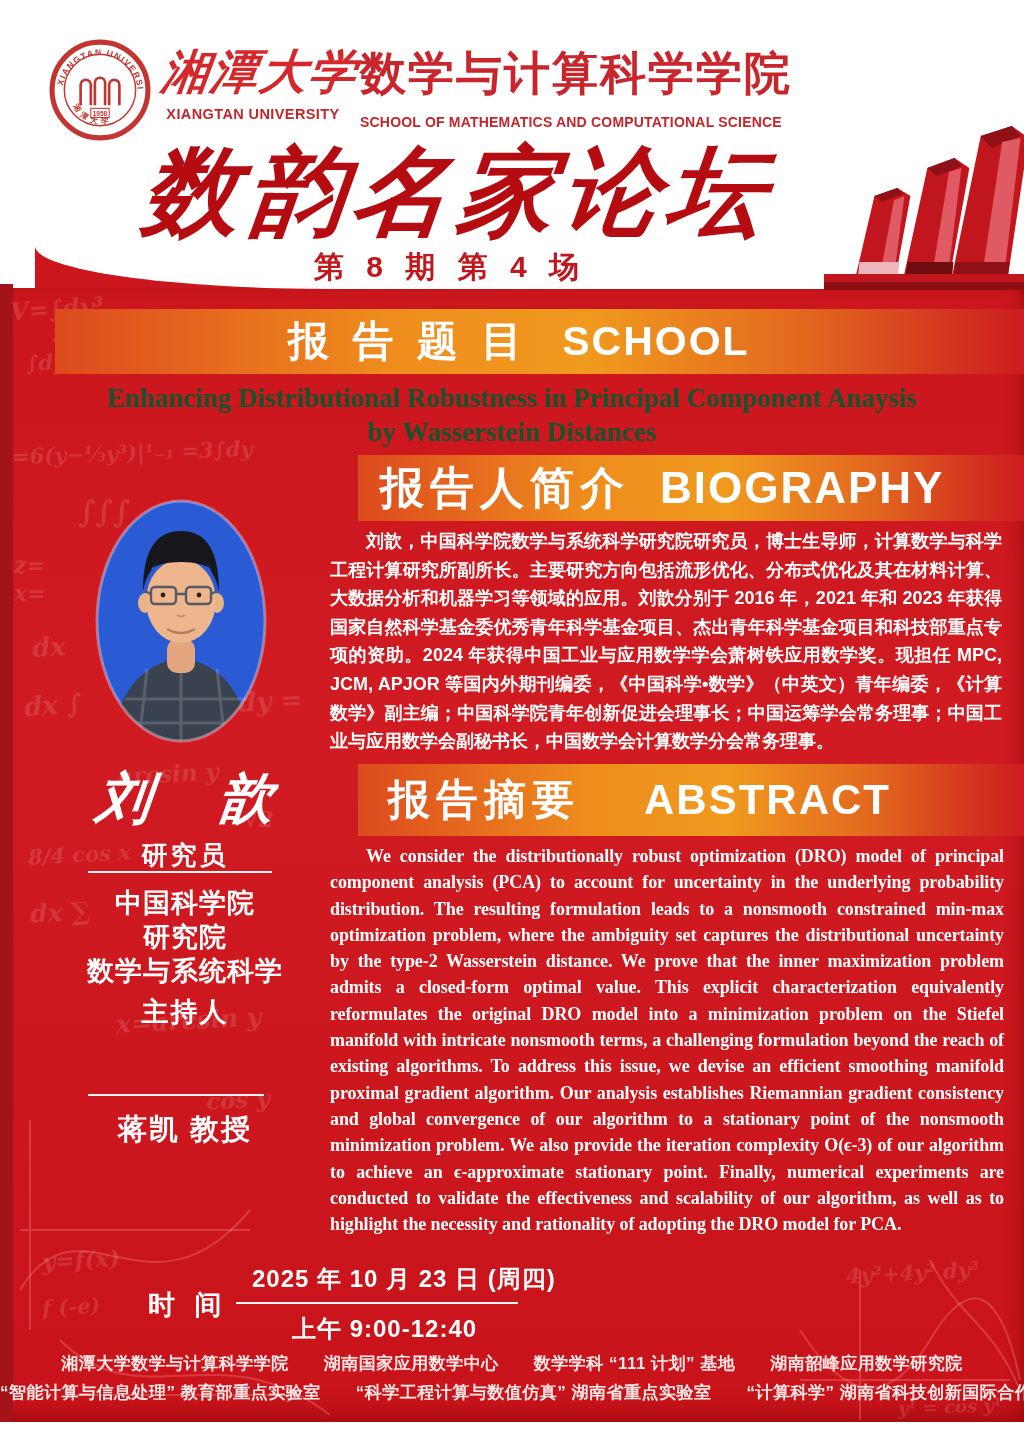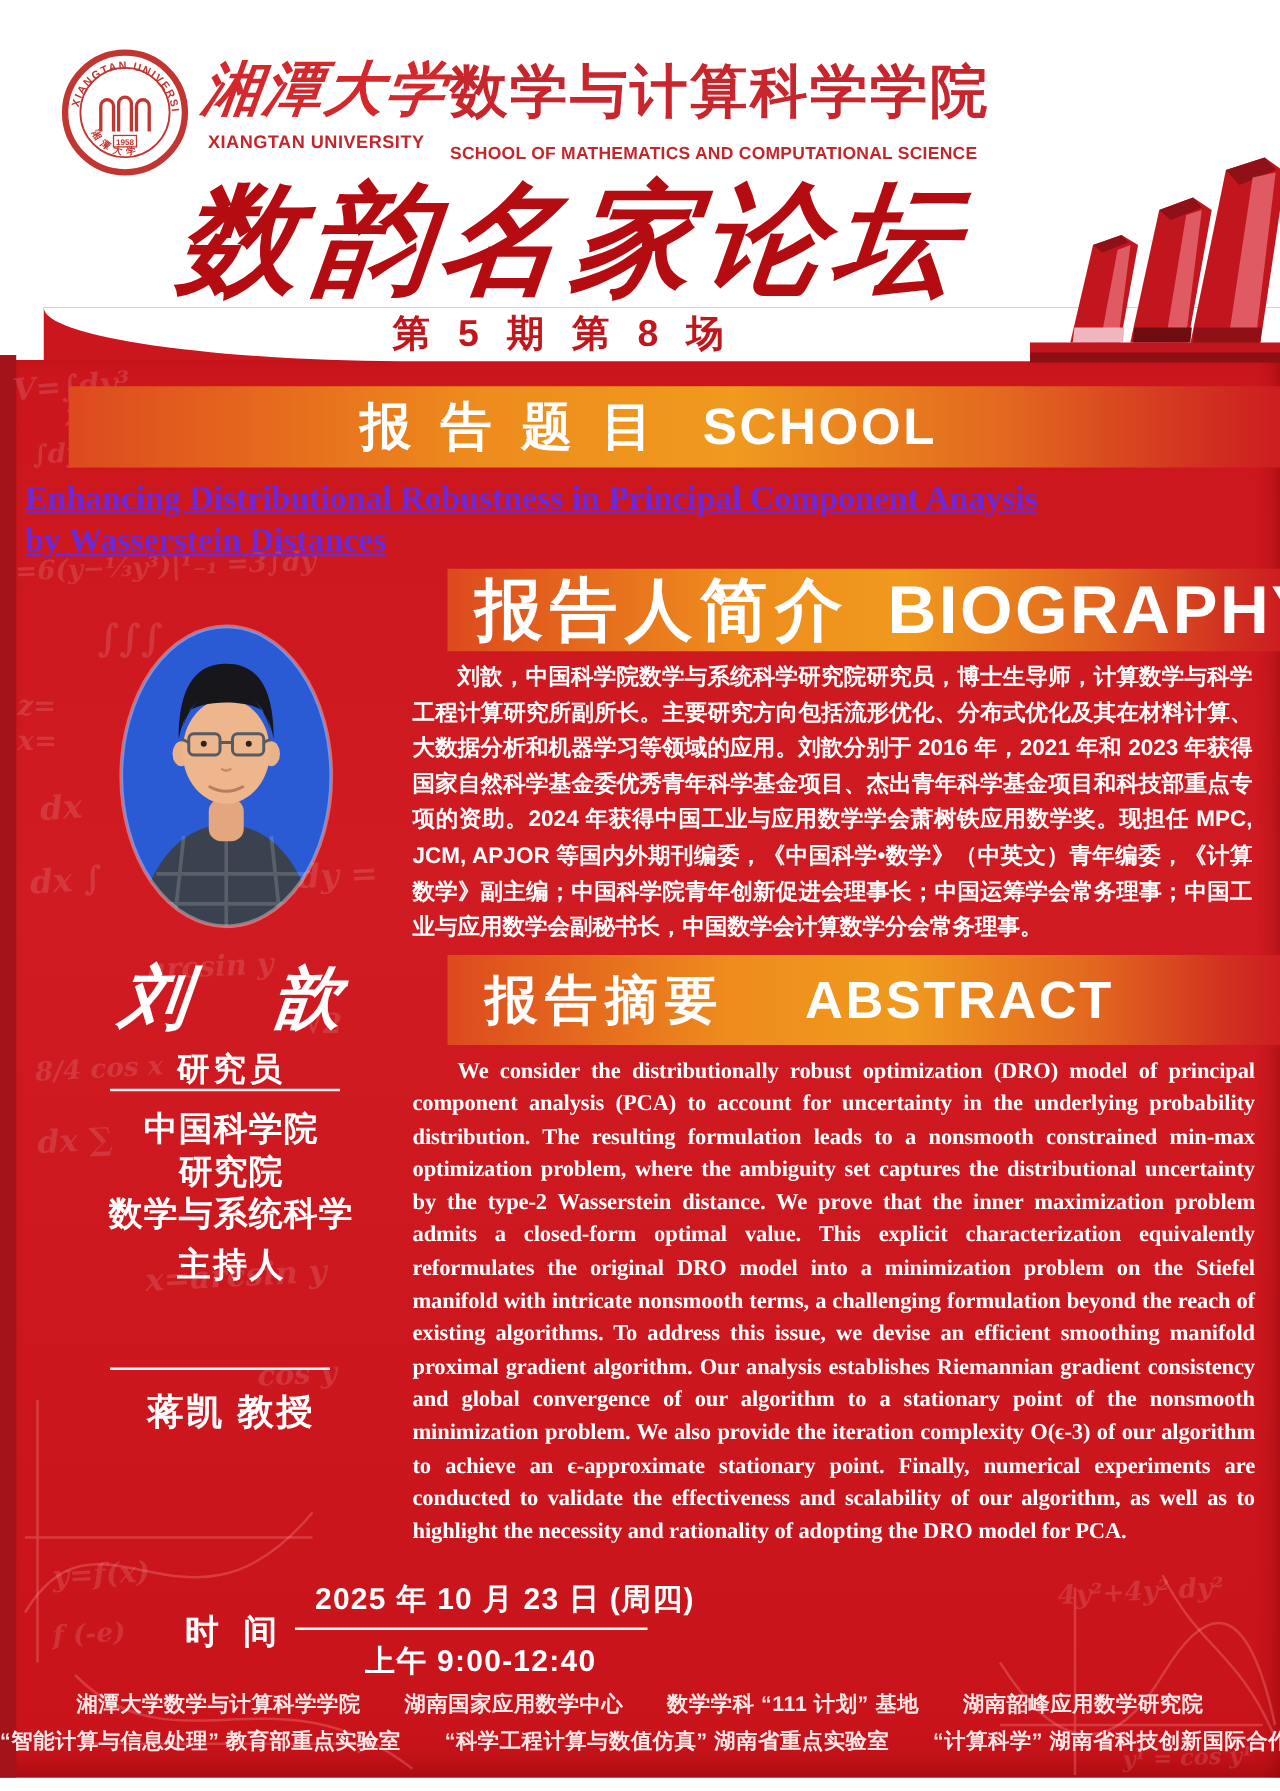--- a/index.html
+++ b/index.html
@@ -35,27 +35,27 @@
   .arch3d{position:absolute;right:0;top:124px;z-index:3;}
 
   
   .banner{position:absolute;box-sizing:border-box;display:flex;align-items:center;color:#fff;z-index:4;
     background:linear-gradient(90deg,#dd4a1e 0%,#ee8c1d 34%,#f09a1e 55%,#e2661f 78%,#d23320 93%,#cd1d20 100%);}
   .banner .cn{font-weight:900;letter-spacing:6px;white-space:nowrap;}
   .banner .en{font-weight:800;letter-spacing:2px;white-space:nowrap;}
   .topic-banner{left:55px;top:309px;width:969px;height:65px;padding-left:233px;gap:34px;}
   .topic-banner .cn,.topic-banner .en{font-size:41px;}
   .bio-banner{left:358px;top:455px;width:666px;height:66px;padding-left:22px;gap:30px;}
-  .bio-banner .cn,.bio-banner .en{font-size:54px;}
+  .bio-banner .cn,.bio-banner .en{font-size:44px;}
   .abstract-banner{left:358px;top:764px;width:666px;height:72px;padding-left:30px;gap:64px;}
   .abstract-banner .cn,.abstract-banner .en{font-size:42px;}
 
   
-  .topic-title{position:absolute;left:20px;top:381px;width:984px;z-index:4;text-align:left;color:#6d28d9;
-    font-family:"Liberation Serif","DejaVu Serif",serif;font-weight:700;font-size:27px;line-height:34px;text-decoration:underline;}
+  .topic-title{position:absolute;left:20px;top:381px;width:984px;z-index:4;text-align:center;color:#14532d;
+    font-family:"Liberation Serif","DejaVu Serif",serif;font-weight:700;font-size:27px;line-height:34px;}
 
   
   .bio-text{position:absolute;left:330px;top:527px;width:672px;z-index:4;color:#fff;
     font-size:18px;line-height:28.6px;text-align:justify;text-indent:2em;font-weight:600;margin:0;}
   .abstract-text{position:absolute;left:330px;top:843px;width:674px;z-index:4;color:#fff;margin:0;
     font-family:"Liberation Serif","DejaVu Serif",serif;font-weight:700;font-size:18px;line-height:26.3px;
     text-align:justify;text-indent:2em;letter-spacing:-0.1px;}
 
   
   .photo{position:absolute;left:95px;top:499px;z-index:4;}
@@ -164,21 +164,21 @@
       <div class="uni-cn">湘潭大学</div>
       <div class="uni-en">XIANGTAN UNIVERSITY</div>
     </div>
     <div class="school-block">
       <div class="school-cn">数学与计算科学学院</div>
       <div class="school-en">SCHOOL OF MATHEMATICS AND COMPUTATIONAL SCIENCE</div>
     </div>
   </div>
 
   <div class="forum-title">数韵名家论坛</div>
-  <div class="session">第 5 期  第 8 场</div>
+  <div class="session">第 8 期  第 4 场</div>
 
   <svg class="arch3d" width="200" height="168" viewBox="0 0 200 168">
     <g transform="skewX(-6)">
 
       <g transform="translate(28,0)">
         <path d="M20,150 L30,72 L52,64 L66,72 L60,150 Z" fill="#c2161f"></path>
         <path d="M30,72 L52,64 L58,70 L38,78 Z" fill="#8f1016"></path>
         <path d="M44,150 L50,76 L60,72 L58,150 Z" fill="#e05a63"></path>
         <rect x="22" y="138" width="40" height="12" fill="#efb6bd"></rect>
       </g>

